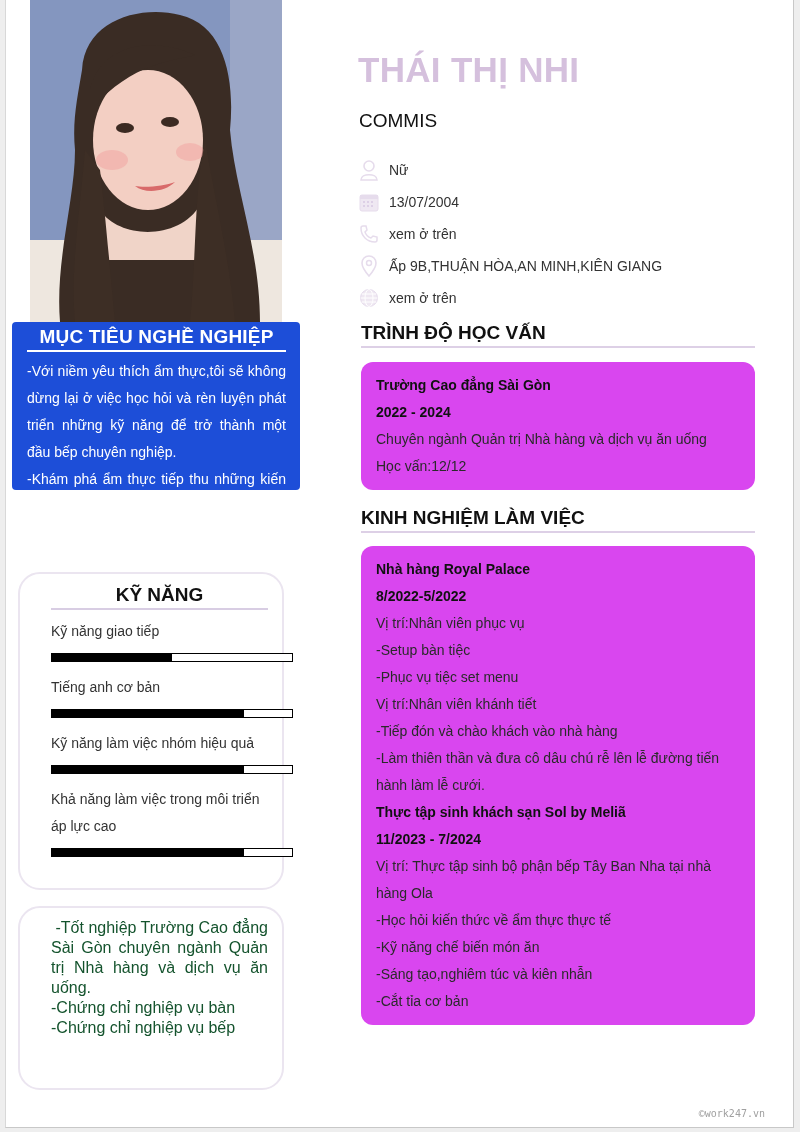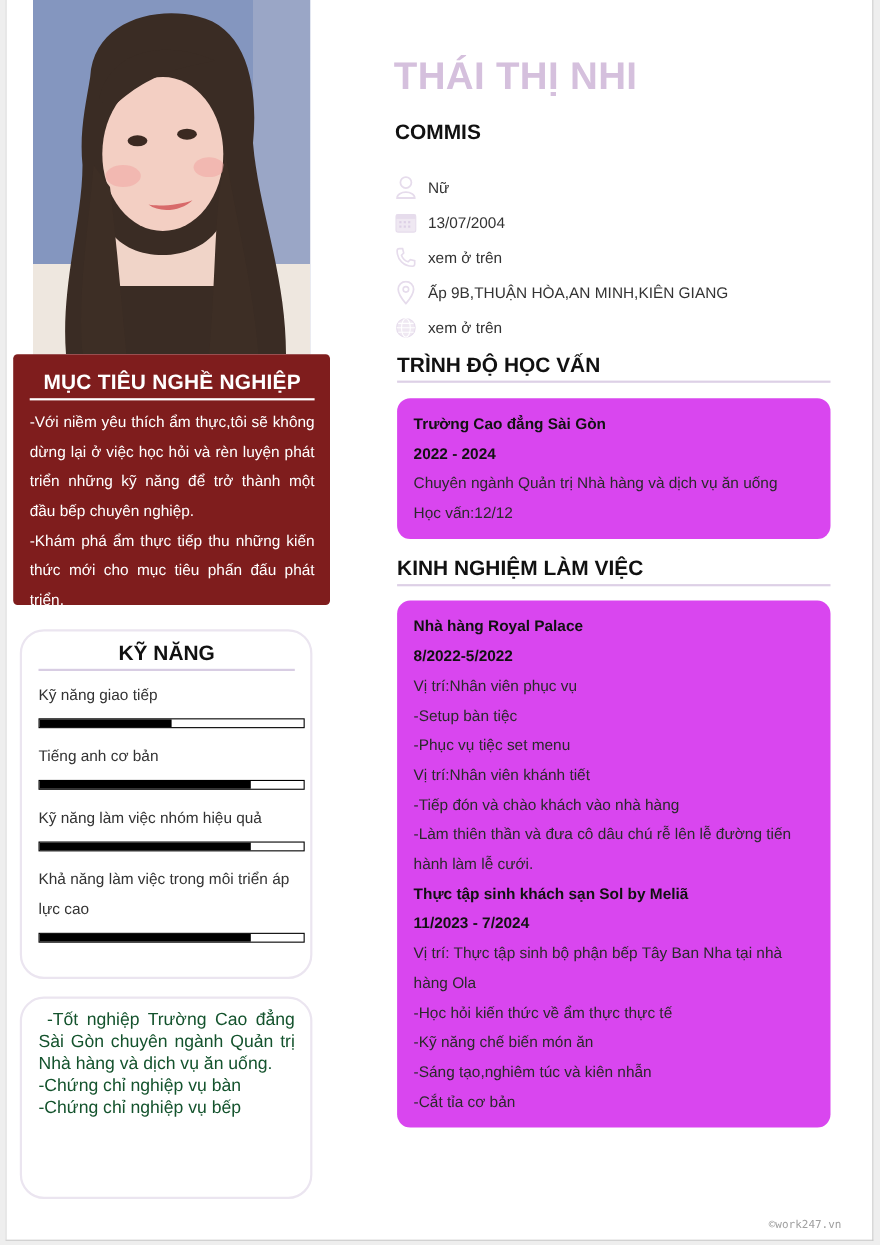--- a/index.html
+++ b/index.html
@@ -12,36 +12,36 @@
   }
   
   .photo {
     position: absolute; left: 24px; top: 0; width: 252px; height: 322px; overflow: hidden;
     background: linear-gradient(180deg, #7d8fb8 0%, #8c9cc2 45%, #a8a9b8 100%);
   }
   .photo svg { display: block; }
 
   
   .objective {
-    position: absolute; left: 6px; top: 322px; width: 288px; height: 228px;
-    background: #7f1d1d; border-radius: 4px; color: #ffffff;
-    padding: 16px 14px 0 15px;
+    position: absolute; left: 6px; top: 322px; width: 288px; height: 168px;
+    background: #1d4ed8; border-radius: 4px; color: #ffffff;
+    padding: 4px 14px 0 15px;
   }
   .objective h2 {
     text-align: center; font-size: 19px; font-weight: bold; letter-spacing: 0.2px;
     padding-bottom: 2px; border-bottom: 2px solid #ffffff; margin: 0 0 6px 0;
   }
   .objective p {
     font-size: 14px; line-height: 27px; text-align: justify; color: #ffffff;
   }
 
   
   .box {
     position: absolute; left: 12px; width: 266px; background: #fff;
-    border: 2px solid #ebe5f0; border-radius: 22px; padding: 10px 14px 0 15px;
+    border: 2px solid #ebe5f0; border-radius: 22px; padding: 10px 14px 0 31px;
   }
   .box h2 {
     text-align: center; font-size: 19px; font-weight: bold; color: #111;
     border-bottom: 2px solid #d8cde3; padding-bottom: 2px; margin-bottom: 8px;
   }
   .skills { top: 572px; height: 318px; }
   .skill-name { font-size: 14px; line-height: 27px; color: #333; }
   .bar {
     width: 242px; height: 9px; border: 1px solid #000; background: #fff; margin: 8px 0 12px 0;
     position: relative;
@@ -49,21 +49,21 @@
   .bar .fill { position: absolute; left: 0; top: 0; bottom: 0; background: #000; }
   .certs { top: 906px; height: 184px; }
   .certs p { font-size: 16px; line-height: 20px; color: #14532d; text-align: justify; }
 
   
   .name {
     position: absolute; left: 352px; top: 50px; font-size: 35px; font-weight: bold;
     color: #d5c0dd; letter-spacing: 0.3px;
   }
   .title {
-    position: absolute; left: 353px; top: 110px; font-size: 19px; font-weight: bold; color: #111;
+    position: absolute; left: 353px; top: 110px; font-size: 19px; font-weight: normal; color: #111;
   }
   .contacts { position: absolute; left: 352px; top: 154px; width: 400px; }
   .contact {
     display: flex; align-items: center; height: 32px; font-size: 14px; color: #333;
   }
   .contact .ic { width: 22px; height: 22px; margin-right: 9px; display: flex; align-items: center; justify-content: center; }
   .section-title {
     position: absolute; left: 355px; width: 394px; font-size: 19px; font-weight: bold; color: #111;
     border-bottom: 2px solid #ddd0e6; padding-bottom: 2px;
   }

